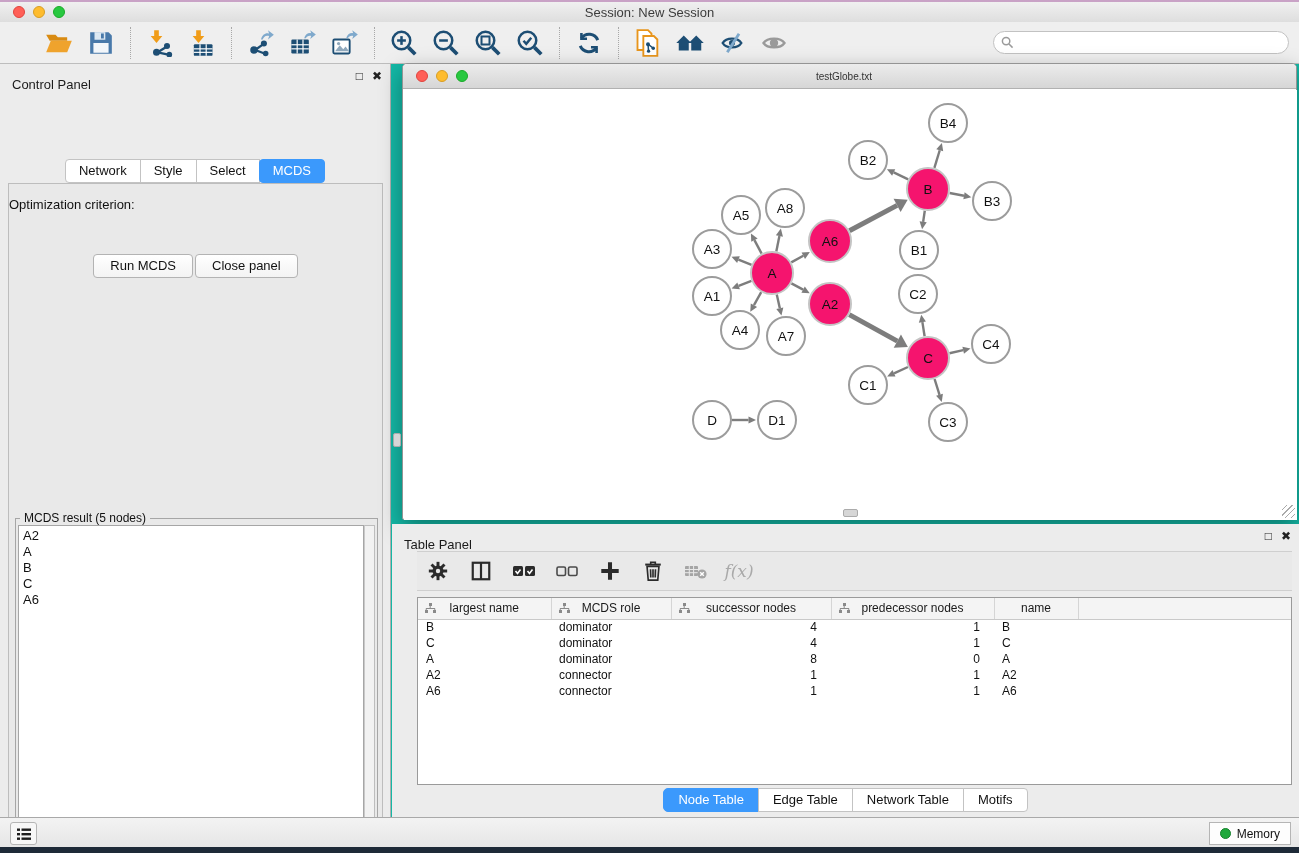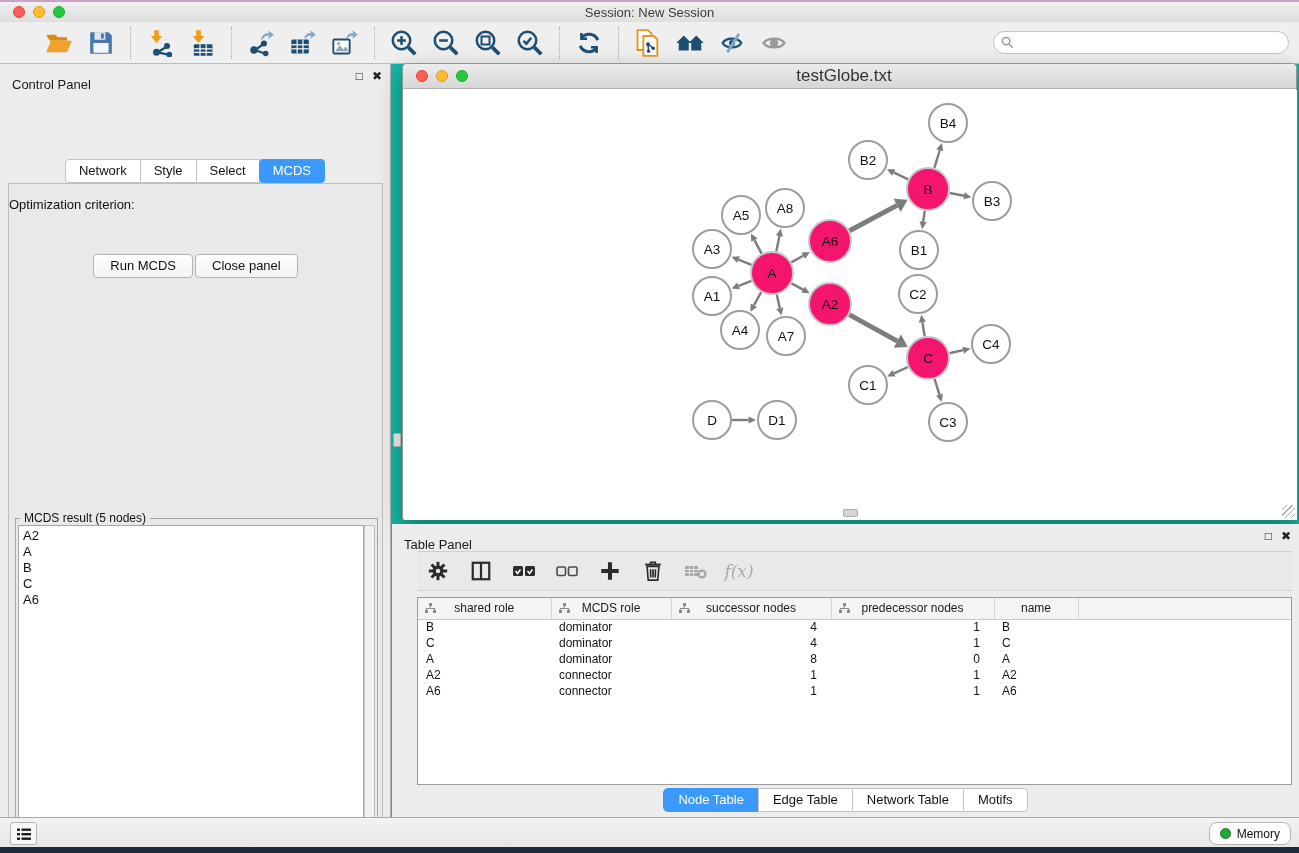--- a/index.html
+++ b/index.html
@@ -53,21 +53,21 @@
   .result-list{position:absolute;left:2px;top:6px;width:346px;height:337px;background:#fff;
     border:1px solid #a6a6a6;font-size:13px;overflow:hidden;}
   .result-list ul{list-style:none;margin:2px 0 0;padding:0 0 0 4px;}
   .result-list li{line-height:16px;color:#111;}
   .result-scroll{position:absolute;right:2px;top:6px;width:11px;height:337px;background:#f2f2f2;border:1px solid #bdbdbd;border-left:1px solid #c9c9c9;}
   
   .net-window{position:absolute;left:402px;top:63px;width:895px;height:457px;background:#fff;
     border:1px solid #949494;border-radius:5px 5px 2px 2px;box-shadow:0 8px 22px rgba(0,0,0,.35);}
   .net-titlebar{position:relative;height:25px;background:linear-gradient(#ececec,#d6d6d6);
     border-bottom:1px solid #b1b1b1;border-radius:4px 4px 0 0;display:flex;align-items:center;}
-  .net-titlebar .title{position:absolute;left:0;right:11px;text-align:center;font-size:17px;color:#333;}
+  .net-titlebar .title{position:absolute;left:0;right:11px;text-align:center;font-size:10px;color:#333;}
   .net-content{position:absolute;left:1px;top:26px;width:893px;height:430px;background:#fff;overflow:hidden;}
   .net-grip{position:absolute;right:1px;bottom:1px;width:13px;height:13px;
     background:repeating-linear-gradient(135deg,transparent 0 3px,#aaa 3px 4px);}
   .split-thumb-v{position:absolute;left:393px;top:433px;width:8px;height:14px;background:#d6d6d6;border:1px solid #ababab;border-radius:2px;}
   .split-thumb-h{position:absolute;left:843px;top:509px;width:15px;height:8px;background:#d6d6d6;border:1px solid #ababab;border-radius:2px;}
   
   .table-panel{position:absolute;left:392px;top:524px;width:907px;height:293px;background:#ececec;}
   .tp-toolbar{position:absolute;left:25px;top:27px;width:875px;height:40px;background:#e9e9e9;
     border:1px solid #cfcfcf;border-left:none;border-right:none;display:flex;align-items:center;padding-left:8px;gap:17px;}
   .tp-icon{width:26px;height:26px;display:flex;align-items:center;justify-content:center;}
@@ -82,21 +82,21 @@
   table.nt td.num{text-align:right;padding:0 14px 0 0;}
   .tree-ico{position:absolute;left:7px;top:5px;}
   .tp-tabs{position:absolute;left:0;top:264px;width:100%;display:flex;justify-content:center;}
   .tp-tabs .seg{padding:3px 14px 4px;}
   
   .statusbar{position:absolute;left:0;top:817px;width:100%;height:30px;
     background:linear-gradient(#f3f3f3,#e6e6e6);border-top:1px solid #a9a9a9;}
   .list-btn{position:absolute;left:10px;top:4px;width:27px;height:23px;background:#f7f7f7;
     border:1px solid #b5b5b5;border-radius:3px;display:flex;align-items:center;justify-content:center;}
   .memory-btn{position:absolute;right:8px;top:4px;height:23px;background:#fdfdfd;border:1px solid #b5b5b5;
-    border-radius:8px;display:flex;align-items:center;padding:0 10px;font-size:12px;gap:6px;color:#111;}
+    border-radius:0;display:flex;align-items:center;padding:0 10px;font-size:12px;gap:6px;color:#111;}
   .memory-dot{width:11px;height:11px;border-radius:50%;background:#1fa83c;border:1px solid #15812c;}
   .bottom-strip{position:absolute;left:0;top:847px;width:100%;height:6px;background:#1e2a38;}
 </style>
 </head>
 <body>
 
 <div class="screen">
   <div class="top-edge"></div>
 
   <div class="titlebar">
@@ -527,21 +527,21 @@
             <col style="width:84px">
             <col>
           </colgroup>
         <thead>
           <tr>
             <th><span class="tree-ico"><svg width="11" height="11" viewBox="0 0 11 11" fill="#8a8a8a">
                     <rect x="4" y="0" width="3" height="3"></rect>
                     <rect x="0" y="7" width="3" height="3"></rect>
                     <rect x="8" y="7" width="3" height="3"></rect>
                     <path d="M5.2 3v2.5M1.2 7V5.5h8.6V7M1.2 5.5h8.6" stroke="#8a8a8a" fill="none"></path>
-                  </svg></span><span>shared role</span></th>
+                  </svg></span><span>largest name</span></th>
             <th><span class="tree-ico"><svg width="11" height="11" viewBox="0 0 11 11" fill="#8a8a8a">
                     <rect x="4" y="0" width="3" height="3"></rect>
                     <rect x="0" y="7" width="3" height="3"></rect>
                     <rect x="8" y="7" width="3" height="3"></rect>
                     <path d="M5.2 3v2.5M1.2 7V5.5h8.6V7M1.2 5.5h8.6" stroke="#8a8a8a" fill="none"></path>
                   </svg></span><span>MCDS role</span></th>
             <th><span class="tree-ico"><svg width="11" height="11" viewBox="0 0 11 11" fill="#8a8a8a">
                     <rect x="4" y="0" width="3" height="3"></rect>
                     <rect x="0" y="7" width="3" height="3"></rect>
                     <rect x="8" y="7" width="3" height="3"></rect>

